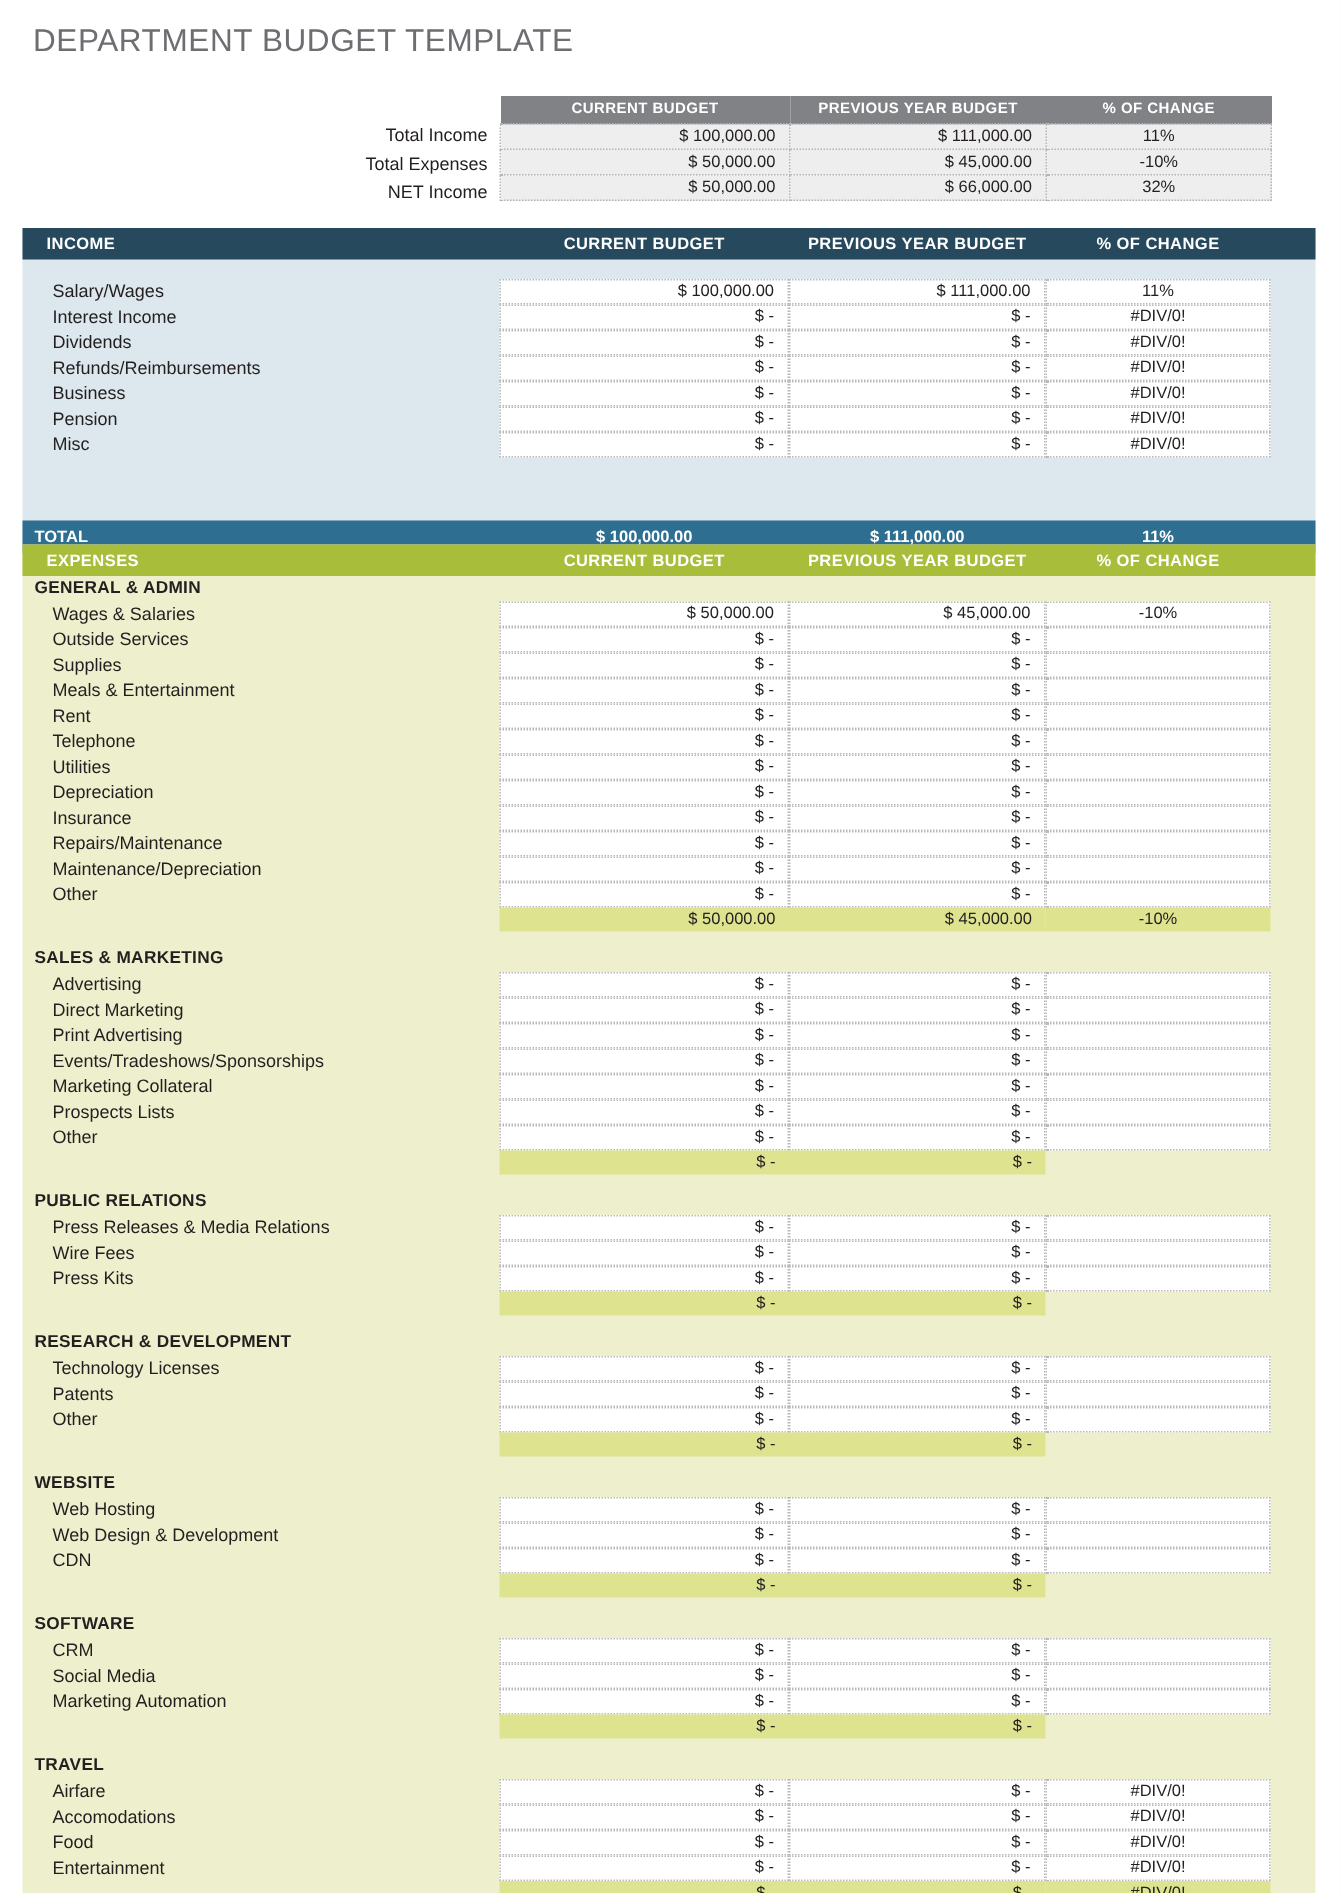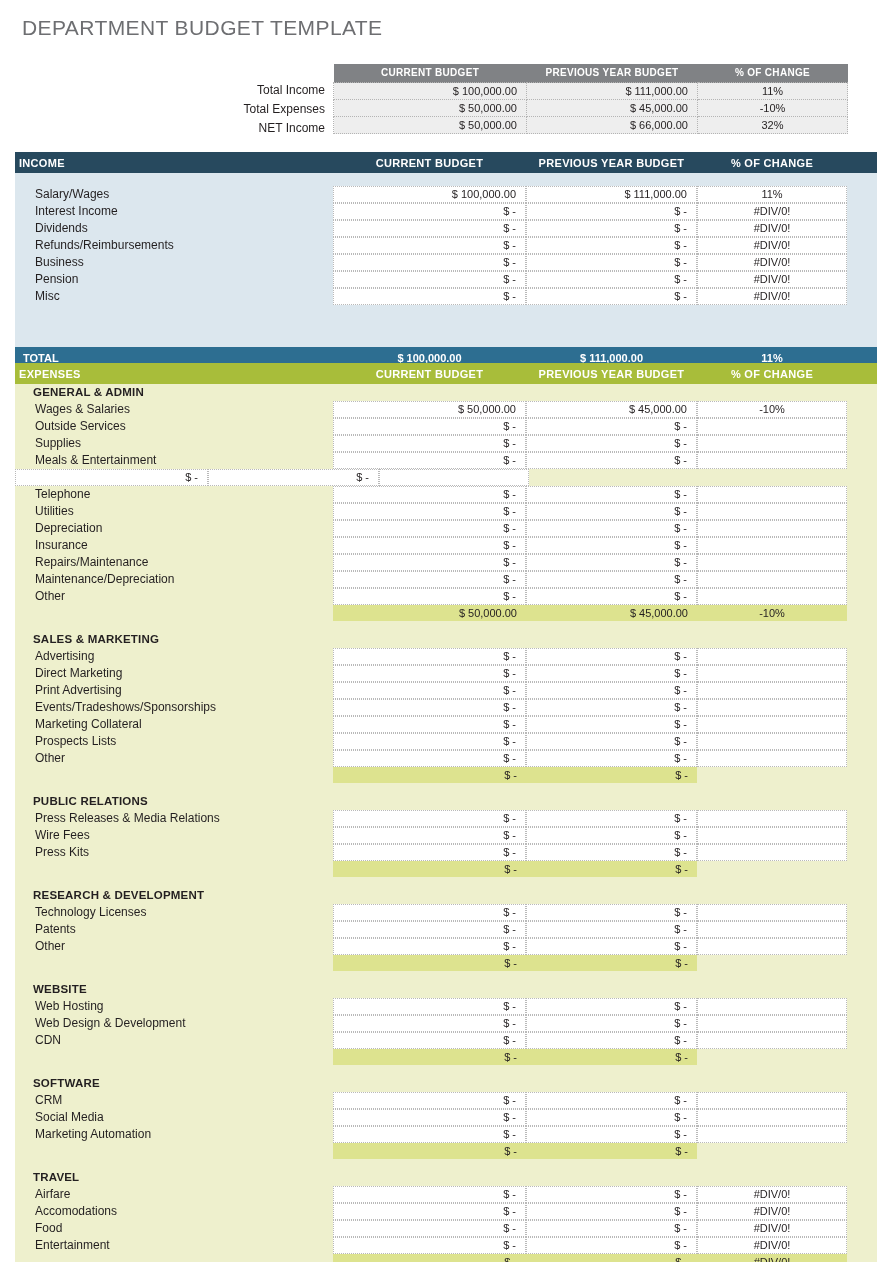--- a/index.html
+++ b/index.html
@@ -78,21 +78,21 @@
     height: 21px;
     display: flex;
     align-items: center;
     color: #ffffff;
     font-size: 11px;
     font-weight: bold;
     letter-spacing: 0.3px;
   }
   #income-head { background: #27495e; }
   #expenses-head { background: #a8bd3a; }
-  .band-head .bh-title { width: 318px; padding-left: 4px; }
+  .band-head .bh-title { width: 318px; padding-left: 16px; }
   .band-head .bh-cur   { width: 193px; text-align: center; }
   .band-head .bh-prev  { width: 171px; text-align: center; }
   .band-head .bh-pct   { width: 150px; text-align: center; }
 
   .band-total {
     height: 22px;
     display: flex;
     align-items: center;
     color: #ffffff;
     font-size: 11px;
@@ -140,21 +140,21 @@
     position: absolute;
     left: 15px; top: 363px;
     width: 862px;
     background: #eef0cd;
     padding-bottom: 4px;
   }
   .grp-title {
     font-size: 11.5px;
     font-weight: bold;
     color: #231f20;
-    padding-left: 18px;
+    padding-left: 8px;
     height: 17px;
     line-height: 17px;
     letter-spacing: 0.2px;
   }
   .subtotal {
     display: flex;
     height: 16px;
     align-items: center;
   }
   .subtotal .st-pad { width: 318px; }
@@ -304,20 +304,21 @@
           <div class="cell prev">$ -</div>
           <div class="cell pct"></div>
         </div>
         <div class="row">
           <div class="lbl">Meals &amp; Entertainment</div>
           <div class="cell cur">$ -</div>
           <div class="cell prev">$ -</div>
           <div class="cell pct"></div>
         </div>
         <div class="row">
+          <div class="lbl">Rent</div>
           <div class="cell cur">$ -</div>
           <div class="cell prev">$ -</div>
           <div class="cell pct"></div>
         </div>
         <div class="row">
           <div class="lbl">Telephone</div>
           <div class="cell cur">$ -</div>
           <div class="cell prev">$ -</div>
           <div class="cell pct"></div>
         </div>

